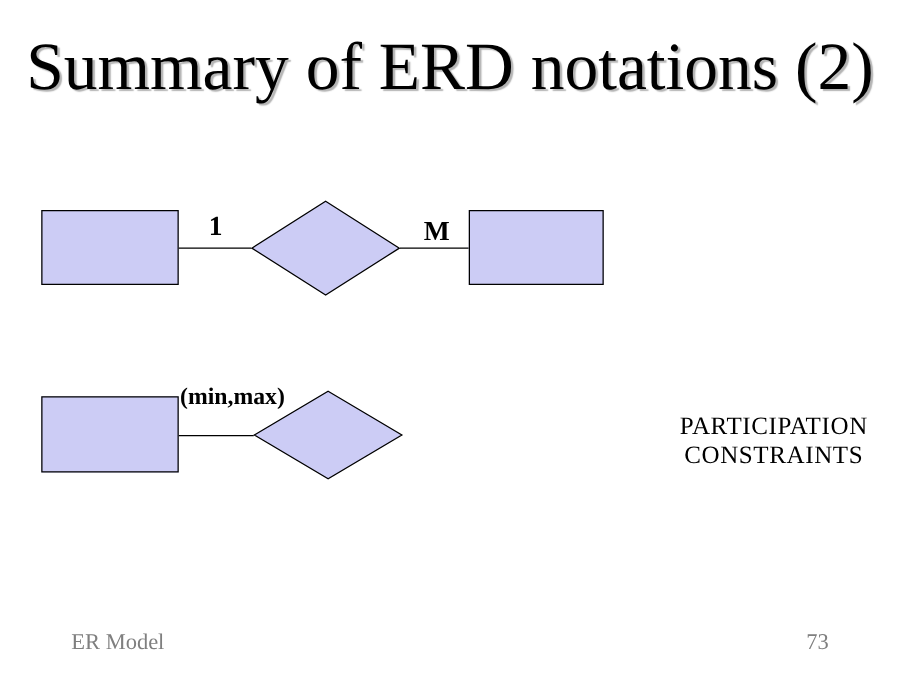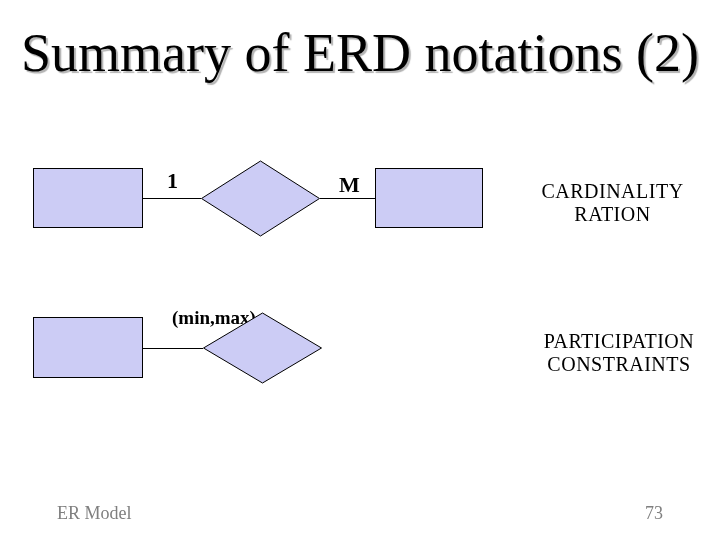--- a/index.html
+++ b/index.html
@@ -82,28 +82,24 @@
   <svg class="diamond-svg" style="left:200px; top:160px;" width="121" height="77">
     <polygon points="60.5,1 119.5,38.5 60.5,76 1.5,38.5" fill="#ccccf5"></polygon>
   </svg>
 
   <div class="connector" style="left:320px; top:198px; width:55px;"></div>
 
   <div class="conn-label" style="left:339px; top:172px; font-size:22px;">M</div>
 
   <div class="entity-rect" style="left:375px; top:168px; width:108px; height:60px;"></div>
 
-  <div class="caption" style="left:510px; top:180px; width:205px;">
-    <div>CARDINALITY</div>
-    <div>RATION</div>
-  </div>
 
   <div class="entity-rect" style="left:33px; top:317px; width:110px; height:61px;"></div>
 
-  <div class="conn-label" style="left:144px; top:307px; font-size:19px;margin-left:28px;">(min,max)</div>
+  <div class="conn-label" style="left:144px; top:307px; font-size:19px;">(min,max)</div>
 
   <div class="connector" style="left:143px; top:348px; width:60px;"></div>
 
   <svg class="diamond-svg" style="left:202px; top:312px;" width="121" height="72">
     <polygon points="60.5,1 119.5,36 60.5,71 1.5,36" fill="#ccccf5"></polygon>
   </svg>
 
   <div class="caption" style="left:509px; top:330px; width:220px;">
     <div>PARTICIPATION</div>
     <div>CONSTRAINTS</div>

